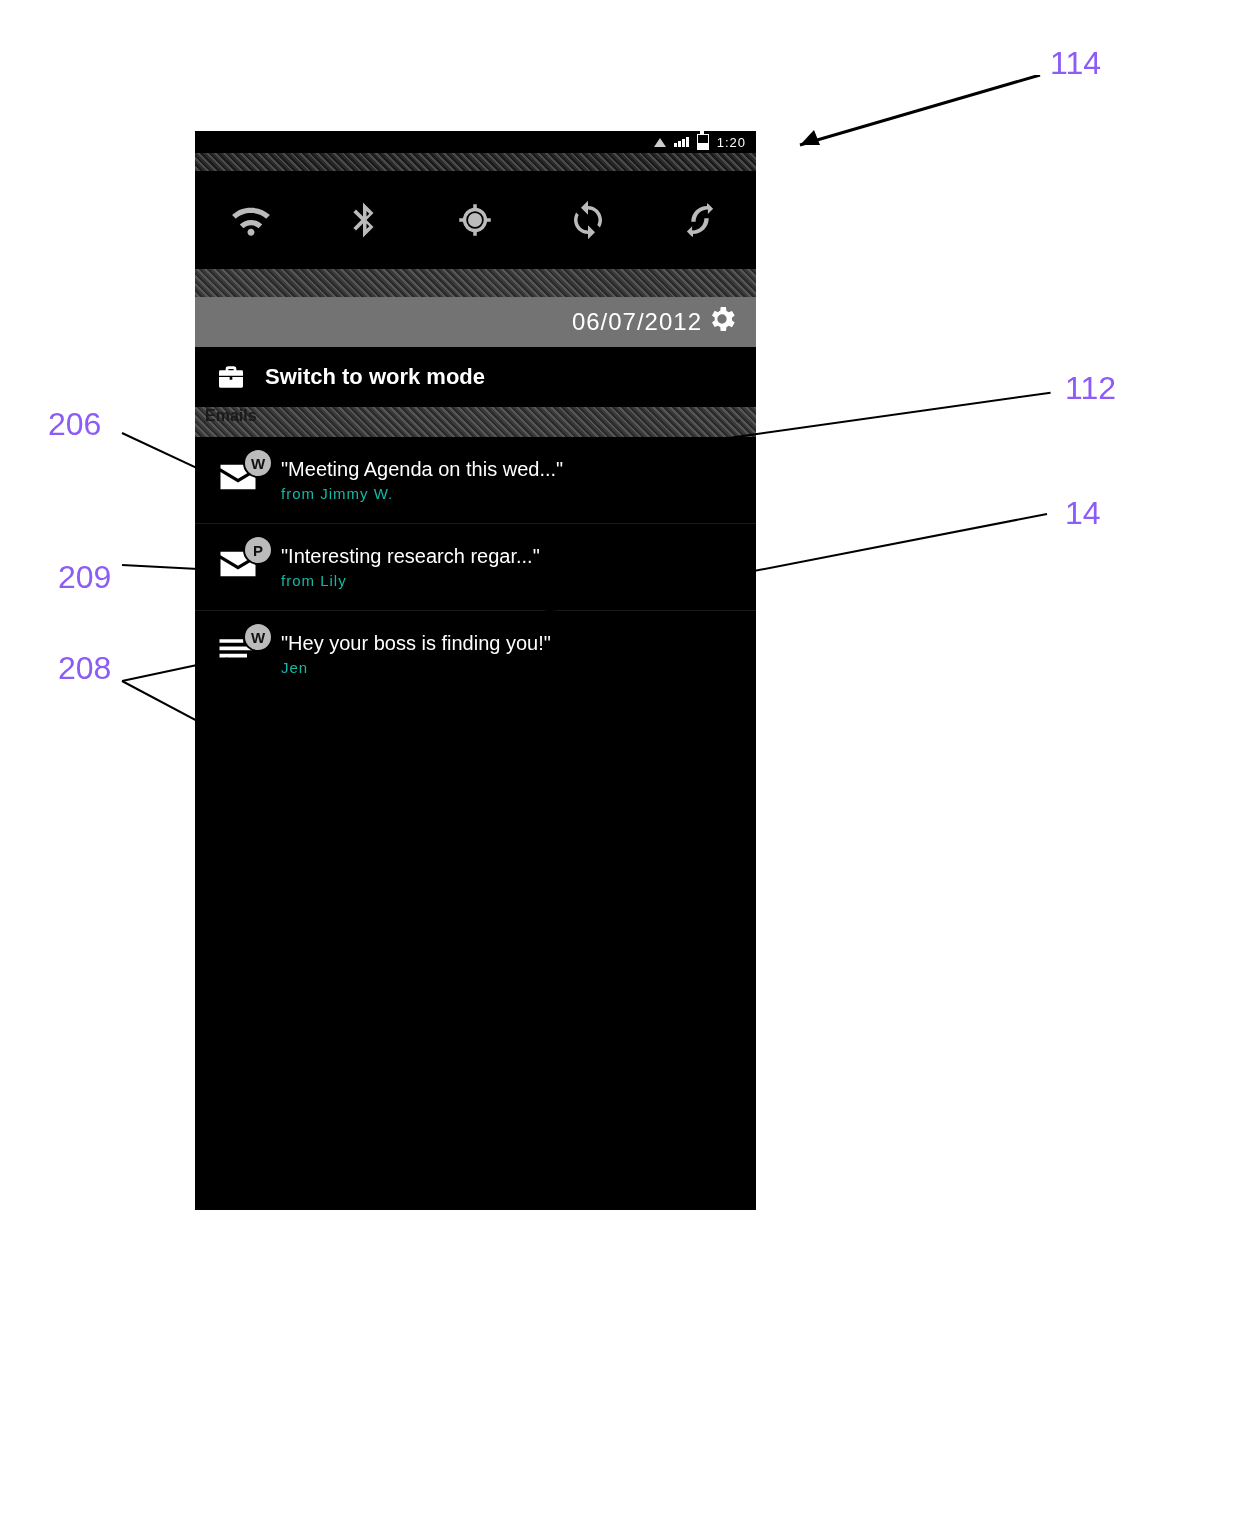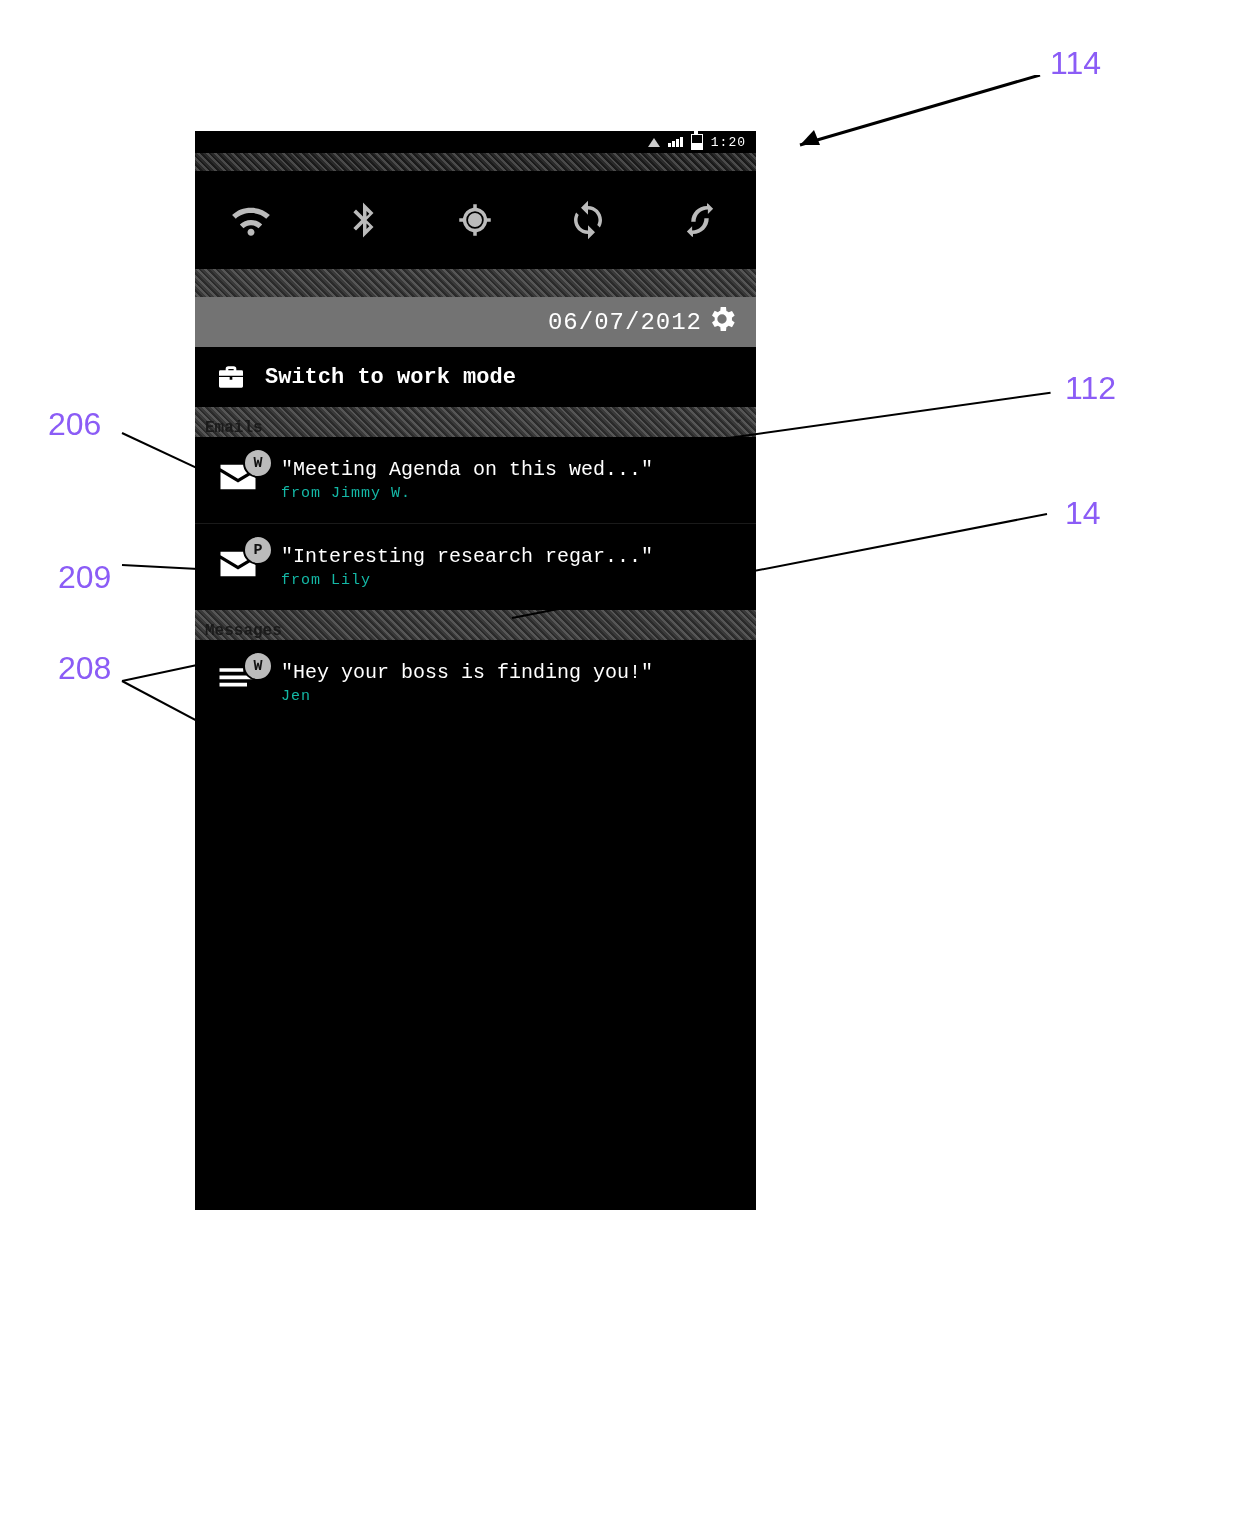--- a/index.html
+++ b/index.html
@@ -1,17 +1,17 @@
 <!DOCTYPE html>
 <html><head>
 <meta charset="utf-8">
 <style>
   html,body{margin:0;padding:0;width:1240px;height:1518px;background:#fff;font-family:Arial,Helvetica,sans-serif;}
   .canvas{position:relative;width:1240px;height:1518px;}
-  .phone{position:absolute;left:195px;top:131px;width:561px;height:1079px;background:#000;color:#fff;overflow:hidden;font-family:Liberation Mono, monospace;}
+  .phone{position:absolute;left:195px;top:131px;width:561px;height:1079px;background:#000;color:#fff;overflow:hidden;}
   
   .noise-bar{background:repeating-linear-gradient(45deg,#2a2a2a 0 2px,#4a4a4a 2px 4px,#1a1a1a 4px 6px);}
   .noise-bar2{background:repeating-linear-gradient(45deg,#3a3a3a 0 2px,#565656 2px 4px,#2a2a2a 4px 6px);}
   
   .statusbar{position:relative;height:22px;display:flex;justify-content:flex-end;align-items:center;gap:8px;padding-right:10px;font-size:13px;letter-spacing:1px;}
   .sig-icon,.batt-icon,.wifi-mini{display:inline-block;}
   .wifi-mini{width:0;height:0;border-left:6px solid transparent;border-right:6px solid transparent;border-bottom:9px solid #fff;opacity:.8;}
   .sig-icon{display:inline-flex;align-items:flex-end;gap:1px;}
   .sig-icon span{width:3px;background:#fff;display:inline-block;}
   .sig-icon span:nth-child(1){height:4px}.sig-icon span:nth-child(2){height:6px}.sig-icon span:nth-child(3){height:8px}.sig-icon span:nth-child(4){height:10px}
@@ -29,21 +29,21 @@
   .date-row{height:50px;display:flex;align-items:center;justify-content:flex-end;gap:4px;padding:0 18px;background:#737373;font-size:24px;letter-spacing:1px;}
   .gear svg{width:32px;height:32px;fill:#fff;}
   
   .switch{height:60px;display:flex;align-items:center;gap:16px;padding:0 18px;}
   .switch svg{width:36px;height:32px;fill:#fff;}
   .switch-label{font-weight:bold;font-size:22px;}
   
   .notif-hdr{height:46px;display:flex;align-items:center;justify-content:space-between;padding:0 18px;font-size:20px;color:#ddd;}
   .clear{font-size:17px;color:#bdbdbd;}
   
-  .section{height:30px;display:flex;align-items:flex-end;padding-left:10px;font-size:16px;font-weight:bold;color:#1a1a1a;position:relative;}
+  .section{height:30px;display:flex;align-items:flex-start;padding-left:10px;font-size:16px;font-weight:bold;color:#1a1a1a;position:relative;}
   .section .chev{position:absolute;right:10px;top:6px;}
   .section .chev svg{width:16px;height:16px;fill:#222;}
   
   .notif{display:flex;align-items:center;height:86px;padding:0 14px;gap:14px;}
   .notif+ .notif{border-top:1px solid #1a1a1a;}
   .icon-wrap{position:relative;width:58px;height:48px;flex-shrink:0;}
   .env svg{width:58px;height:42px;fill:#fff;}
   .chat svg{width:54px;height:44px;fill:#fff;}
   .badge{position:absolute;top:-8px;right:-6px;width:26px;height:26px;border-radius:50%;background:#bbb;color:#111;font-weight:bold;font-size:15px;display:flex;align-items:center;justify-content:center;border:2px solid #000;}
   .notif-text{display:flex;flex-direction:column;}
@@ -151,23 +151,20 @@
               <path d="M2 5h20v2l-10 6L2 7V5zm0 4.2l10 6 10-6V19H2V9.2z"></path>
             </svg></span>
         <span class="badge">P</span>
       </div>
       <div class="notif-text">
         <span class="notif-title">"Interesting research regar..."</span>
         <span class="notif-sub">from Lily</span>
       </div>
     </div>
 
-    <div class="section noise-bar2">
-      <span>Messages</span>
-    </div>
 
     <div class="notif">
       <div class="icon-wrap">
         <span class="chat"><svg viewBox="0 0 24 24">
               <path d="M3 5h13v2H3zM3 9h18v2H3zM3 13h15v2H3z"></path>
             </svg></span>
         <span class="badge">W</span>
       </div>
       <div class="notif-text">
         <span class="notif-title">"Hey your boss is finding you!"</span>

